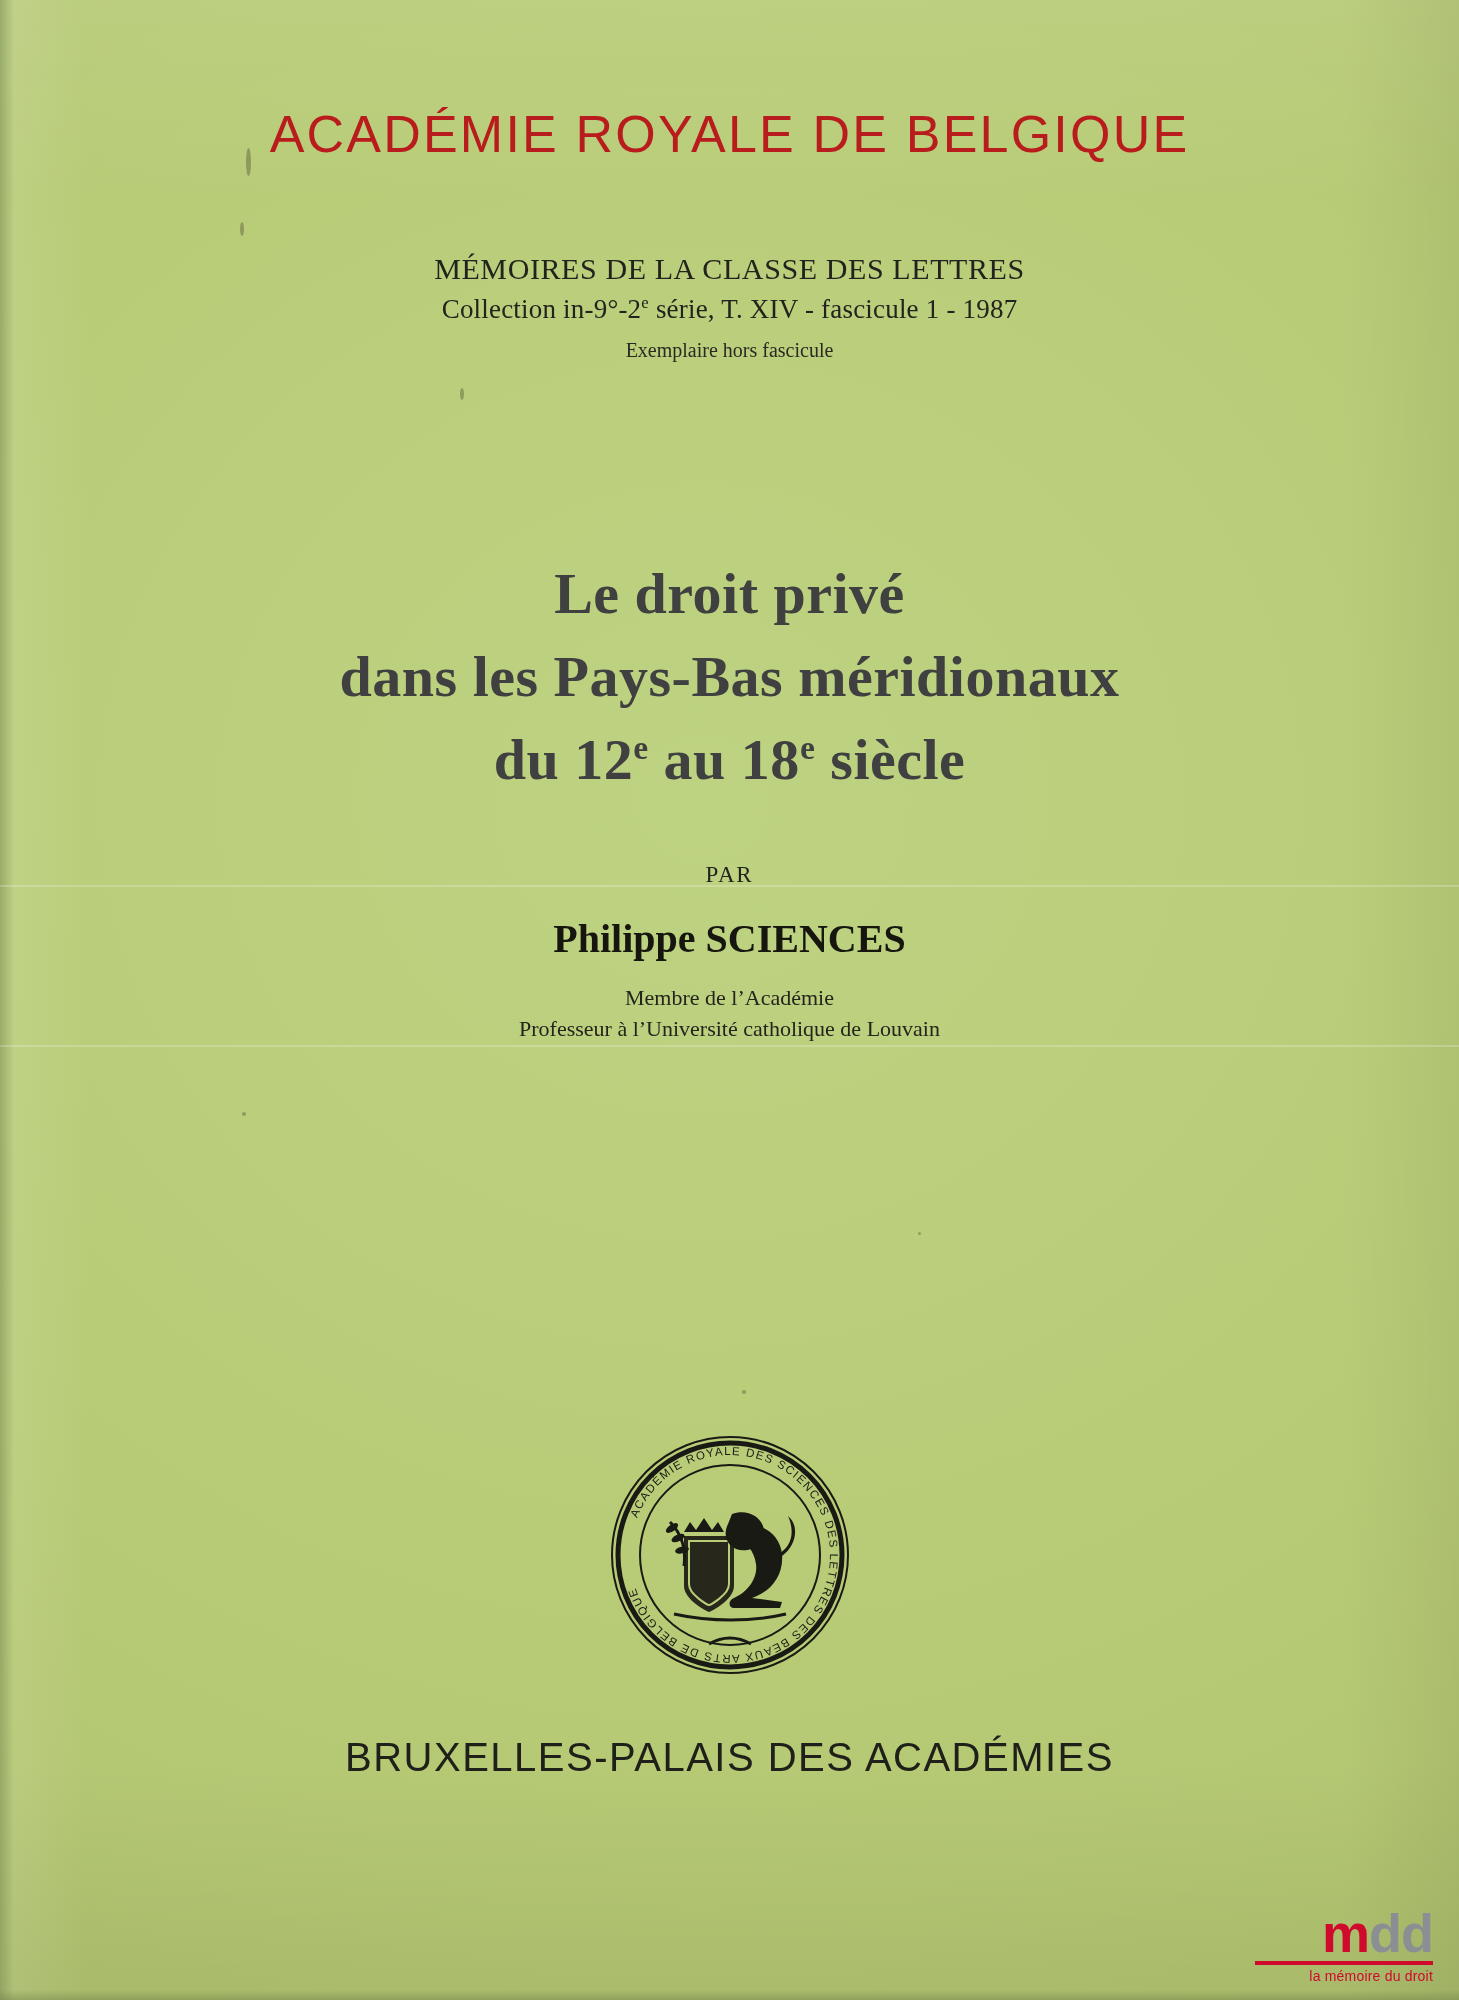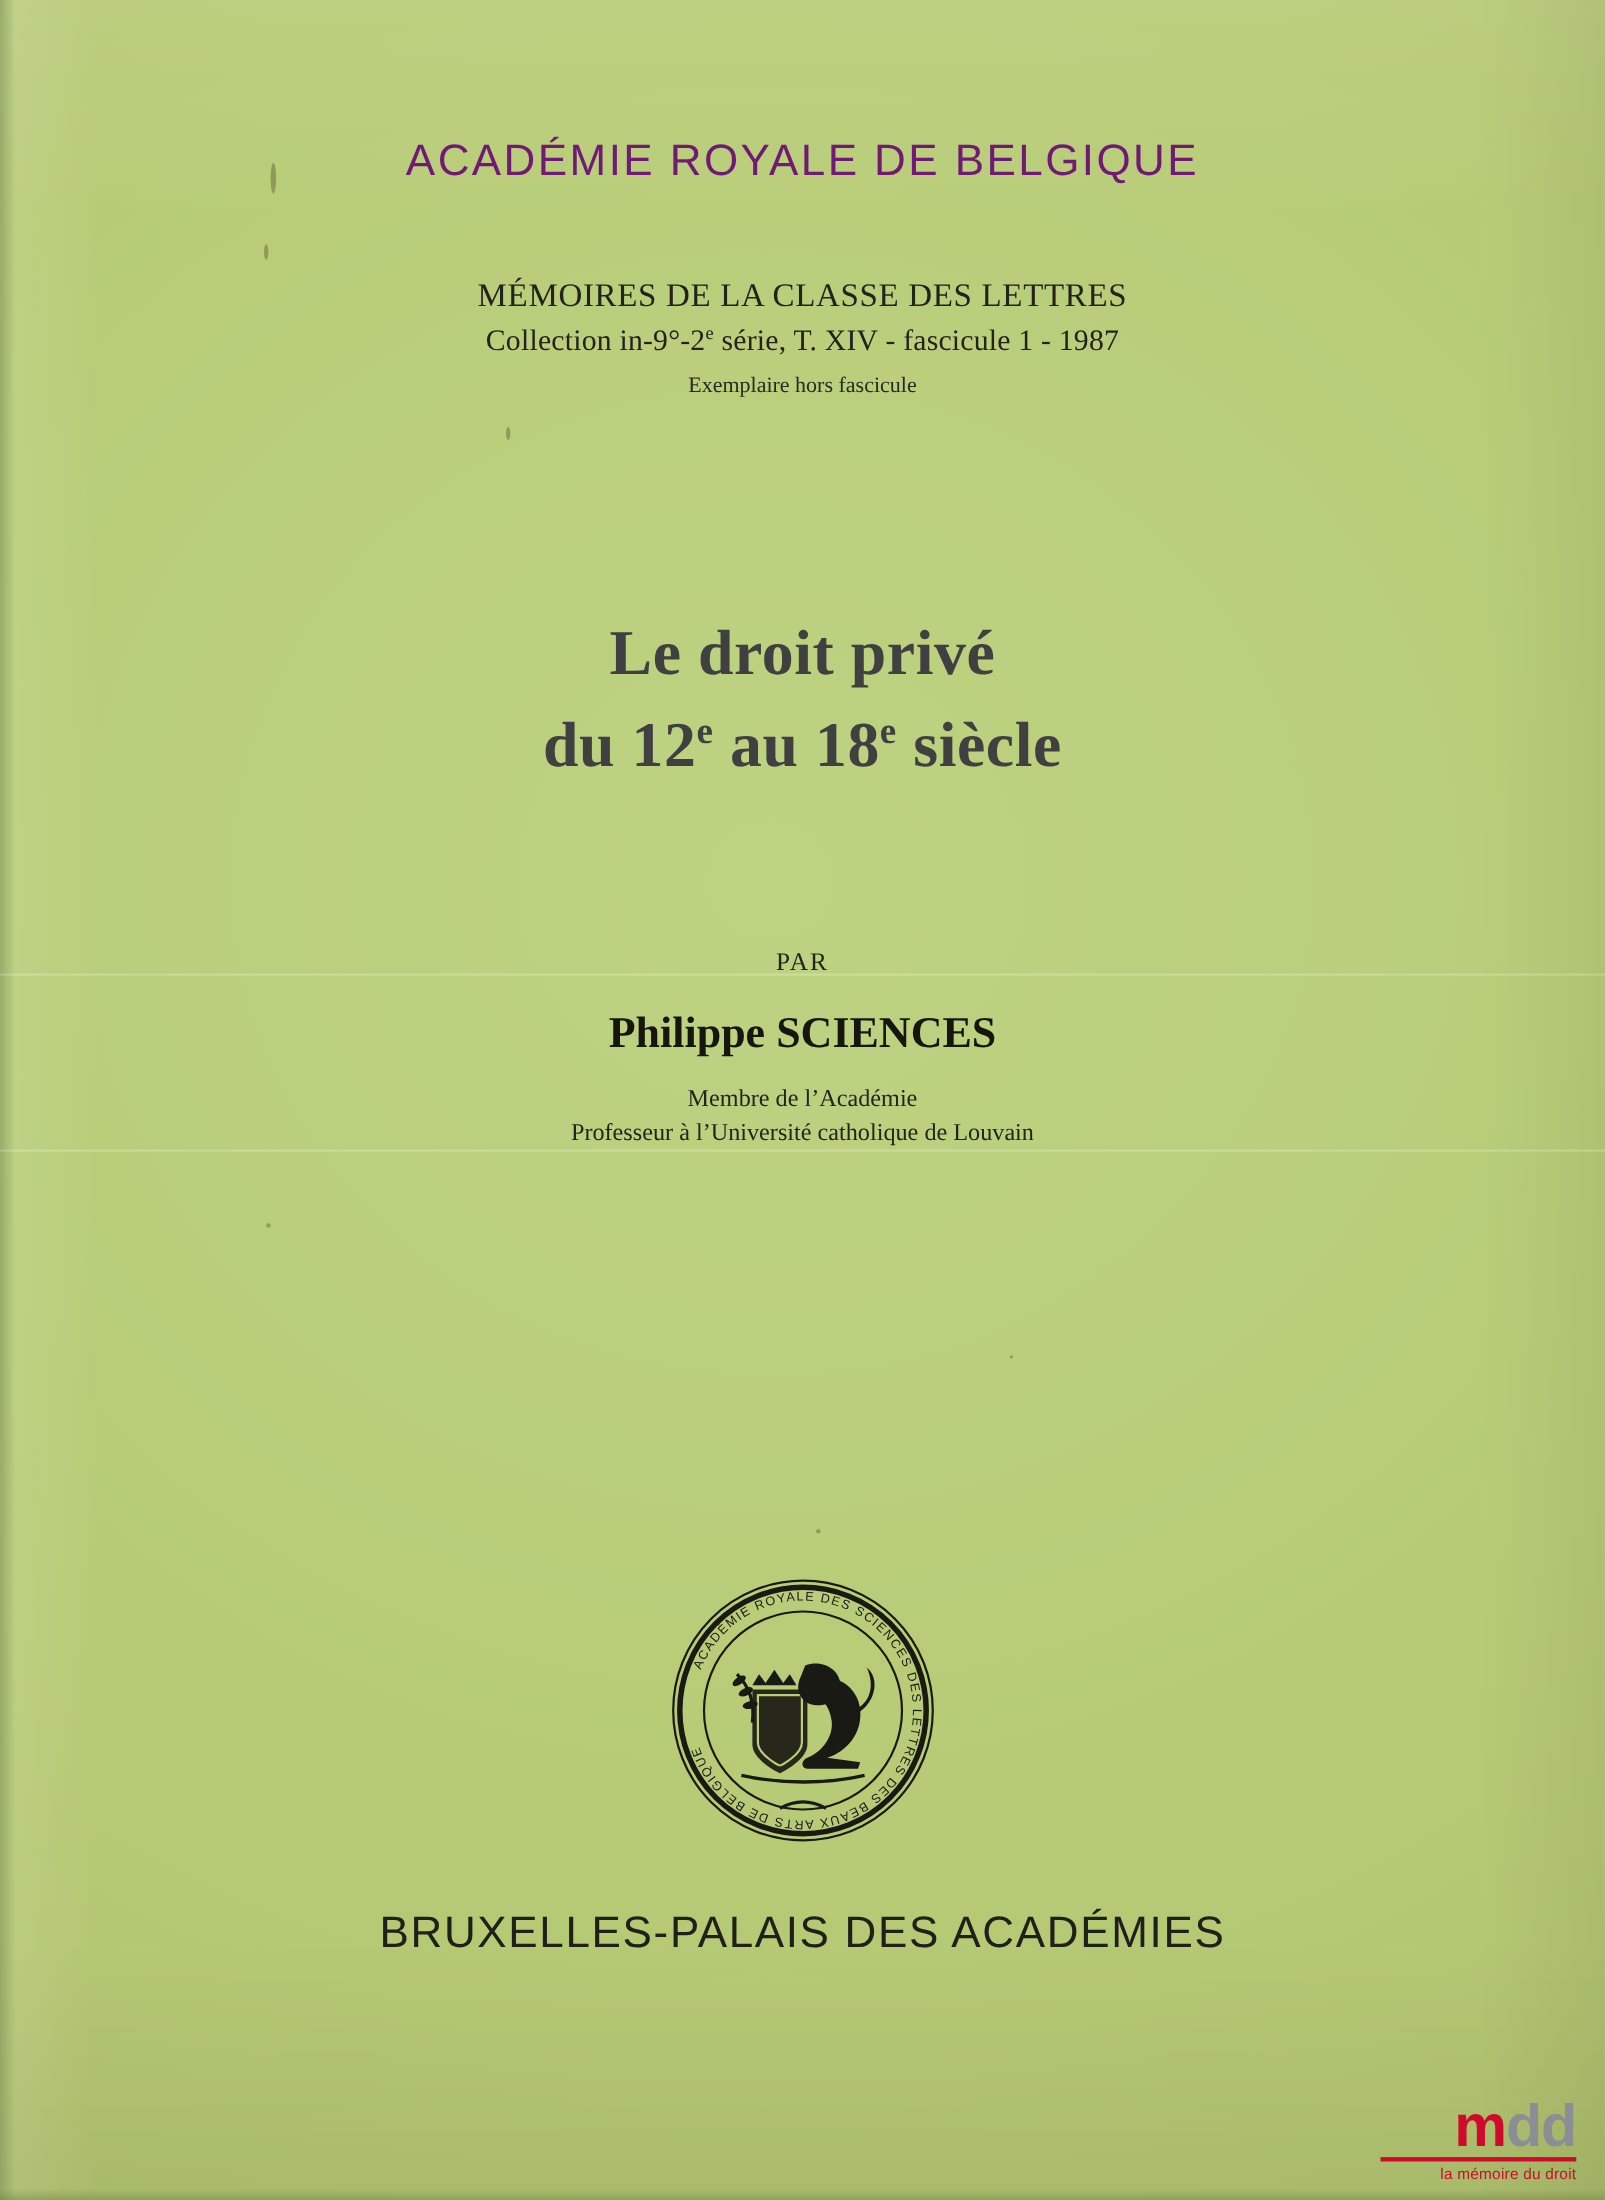--- a/index.html
+++ b/index.html
@@ -48,27 +48,27 @@
   .fold.f2 { top: 1045px; }
 
   .content {
     position: absolute;
     inset: 0;
     color: #1c1c18;
   }
 
   .academy {
     position: absolute;
-    top: 124px;
+    top: 104px;
     left: 0; right: 0;
     text-align: center;
     font-family: "Liberation Sans", sans-serif;
-    font-size: 40px;
+    font-size: 52px;
     letter-spacing: 2.2px;
-    color: #701a75;
+    color: #b91c1c;
   }
   .series {
     position: absolute;
     top: 252px;
     left: 0; right: 0;
     text-align: center;
   }
   .series .line1 {
     font-size: 30px;
     letter-spacing: 0.6px;
@@ -221,20 +221,21 @@
     <div class="series">
       <div class="line1">MÉMOIRES DE LA CLASSE DES LETTRES</div>
       <div class="line2">
         <span>Collection in-9°-2</span><sup class="ord">e</sup><span> série, T. XIV - fascicule 1 - 1987</span>
       </div>
       <div class="line3">Exemplaire hors fascicule</div>
     </div>
 
     <div class="title">
       <div class="t1">Le droit privé</div>
+      <div class="t2">dans les Pays-Bas méridionaux</div>
       <div class="t3">
         <span>du 12</span><sup class="ord">e</sup><span> au 18</span><sup class="ord">e</sup><span> siècle</span>
       </div>
     </div>
 
     <div class="par">PAR</div>
 
     <div class="author">
       <span>Philippe </span><span class="small-caps">SCIENCES</span>
     </div>

